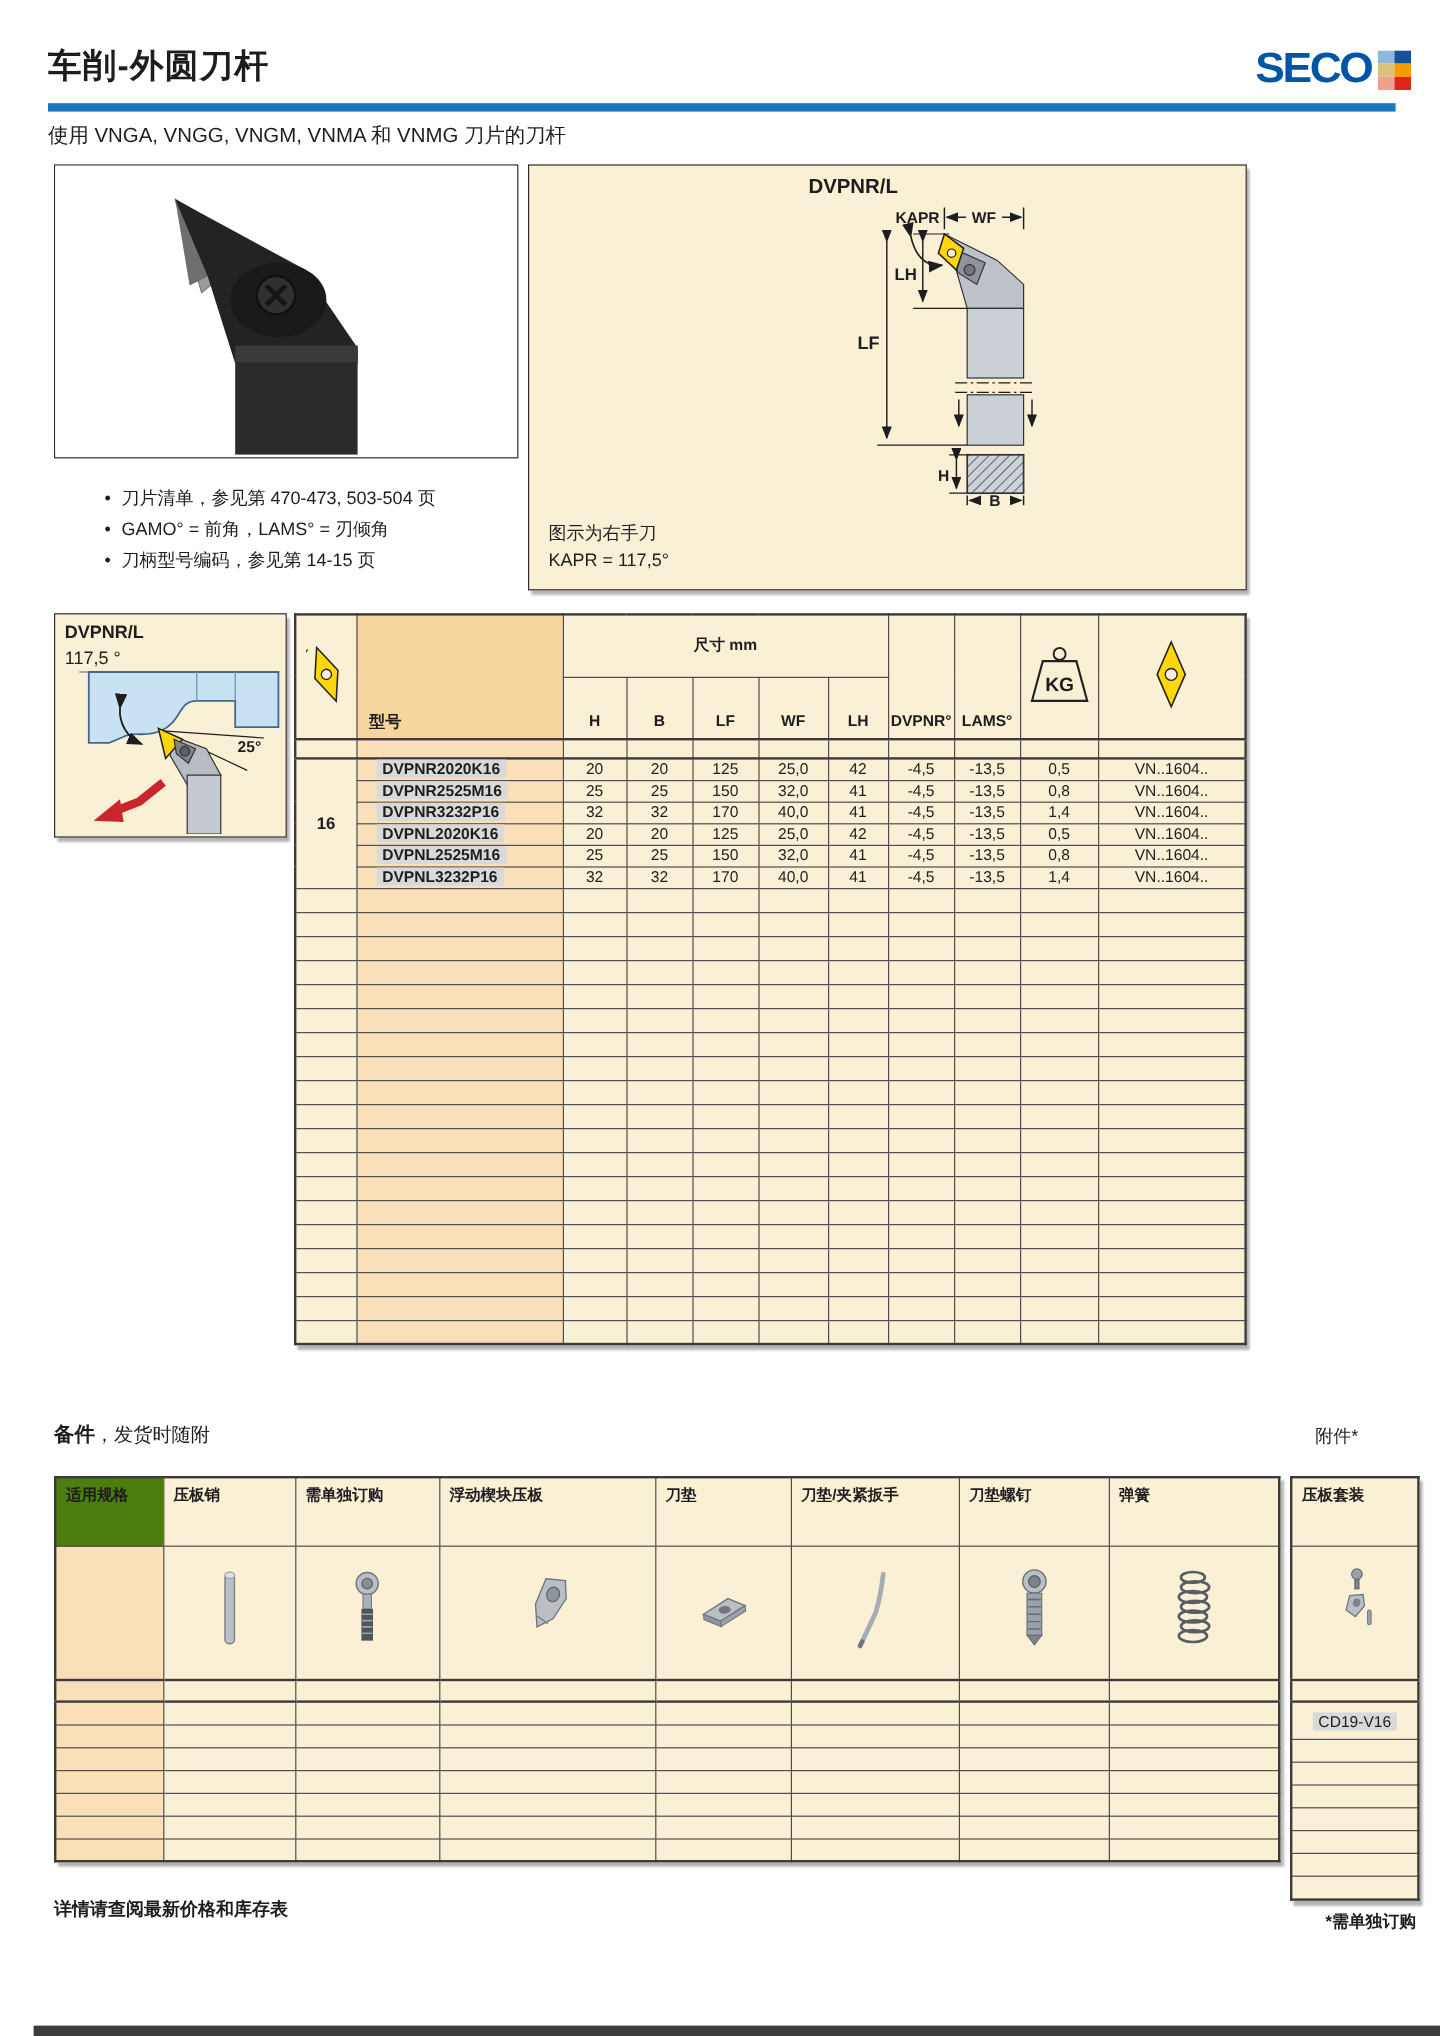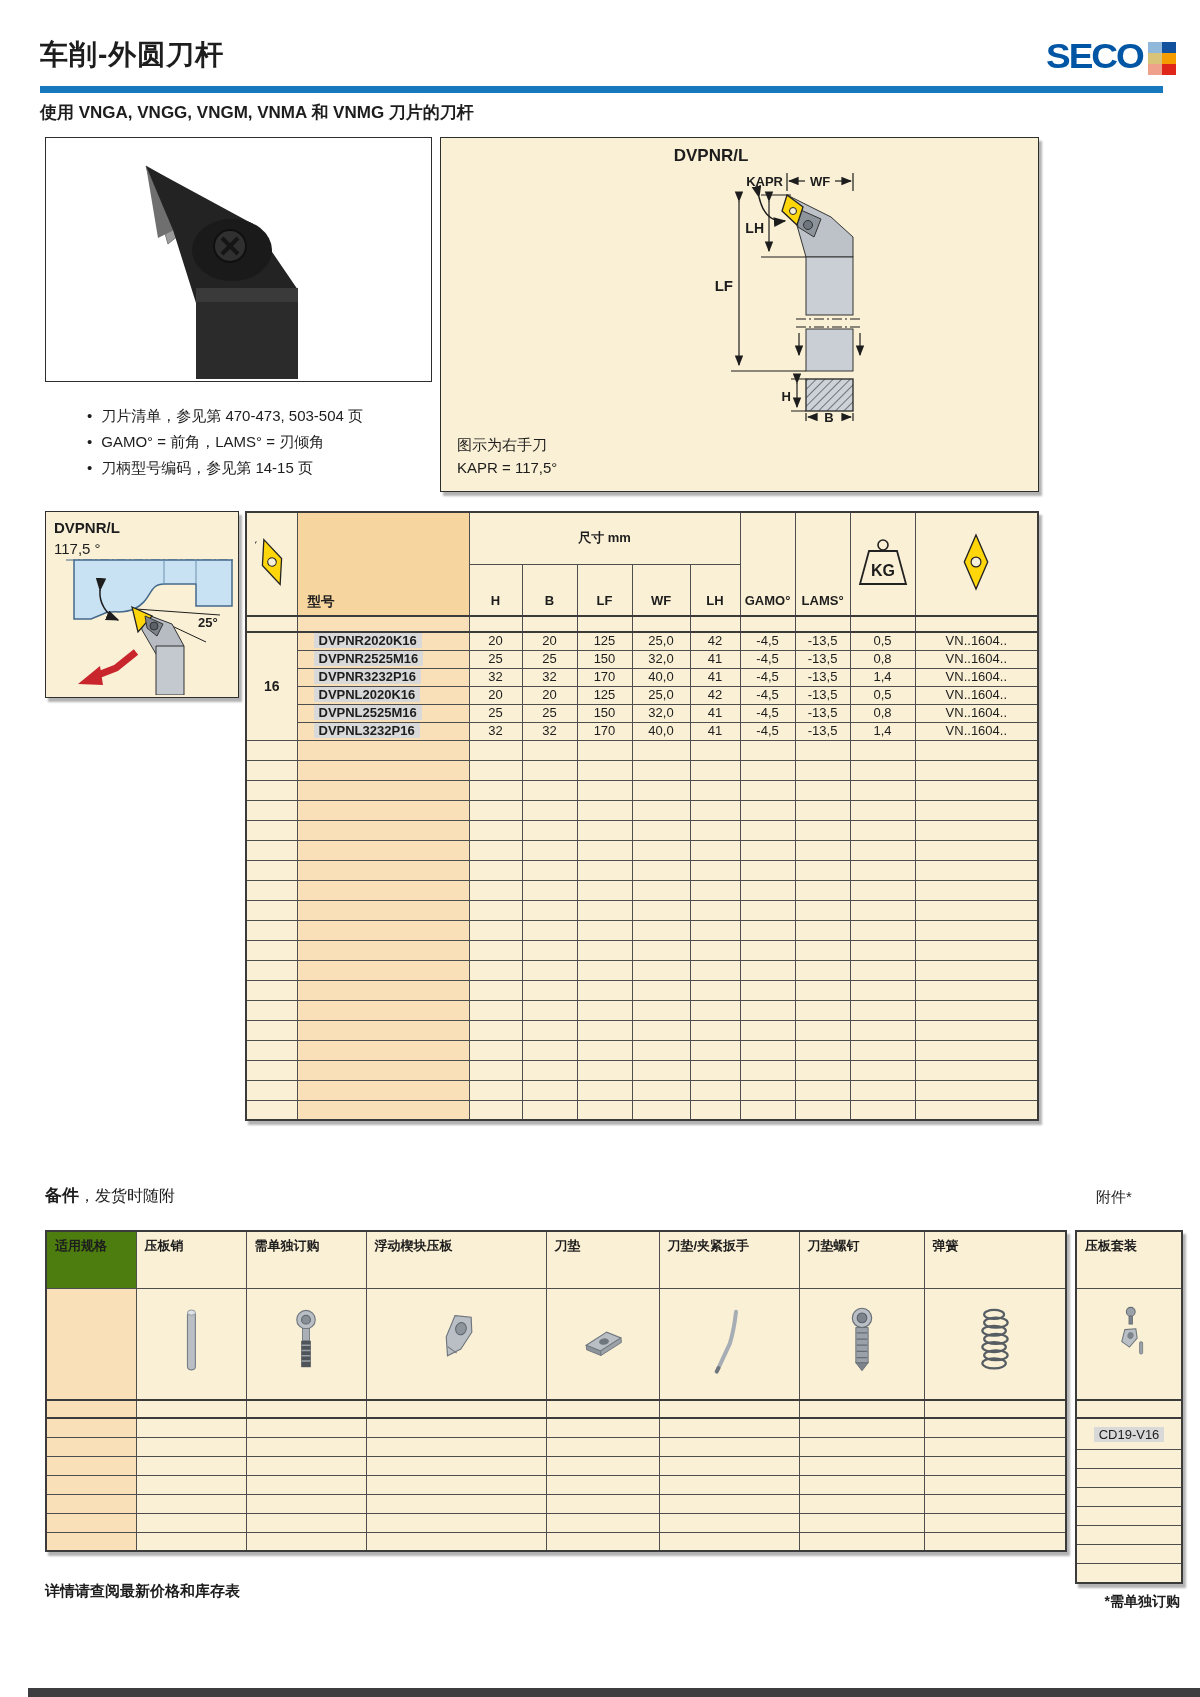--- a/index.html
+++ b/index.html
@@ -6,21 +6,21 @@
   body{width:1200px;height:1697px;position:relative;background:#ffffff;
        font-family:"Liberation Sans","DejaVu Sans",sans-serif;color:#1d1d1d;overflow:hidden;}
   .abs{position:absolute;}
   
   .page-title{left:40px;top:36px;font-size:28px;font-weight:bold;letter-spacing:1px;}
   .seco-logo{left:1046px;top:40px;display:flex;align-items:flex-start;}
   .seco-word{font-size:37px;font-weight:800;color:#0056A4;letter-spacing:-2px;line-height:34px;
              transform:scaleY(.95);}
   .seco-squares{margin-left:5px;margin-top:2px;}
   .blue-rule{left:40px;top:86px;width:1123px;height:7px;background:#1878BE;}
-  .subtitle{left:40px;top:101px;font-size:17px;font-weight:bold;}
+  .subtitle{left:40px;top:101px;font-size:17px;font-weight:normal;}
   
   .photo-box{left:45px;top:137px;width:385px;height:243px;background:#fff;border:1px solid #2e2e2e;}
   .notes{left:47px;top:388px;font-size:15px;line-height:26px;list-style:none;}
   .notes li::before{content:"\2022";margin-right:9px;font-size:15px;}
   .diagram-box{left:440px;top:137px;width:597px;height:353px;background:#FAF0D5;
                border:1px solid #2e2e2e;box-shadow:3px 4px 2px rgba(0,0,0,.30);}
   .diagram-title{position:absolute;left:170px;top:8px;width:200px;text-align:center;
                  font-size:17px;font-weight:bold;}
   .dcaption{position:absolute;left:16px;bottom:12px;font-size:15px;line-height:23px;}
   .side-box{left:45px;top:511px;width:192px;height:185px;background:#FAF0D5;
@@ -222,21 +222,21 @@
         <svg width="34" height="58" viewBox="0 0 40 64">
           <g transform="rotate(-20 20 32)">
             <polygon points="20,4 32,32 20,60 8,32" stroke="#222" stroke-width="1.5" fill="#FFD60A"></polygon>
             <circle cx="20" cy="32" r="5" fill="#f6f0d8" stroke="#222" stroke-width="1.3"></circle>
             <line x1="3" y1="8" x2="11" y2="3" stroke="#222" stroke-width="1.2"></line>
           </g>
         </svg>
       </th>
       <th rowspan="2" class="c-model-h">型号</th>
       <th colspan="5" class="c-size">尺寸 mm</th>
-      <th rowspan="2" class="vbot">GAMO°</th>
+      <th rowspan="2" class="vbot">DVPNR°</th>
       <th rowspan="2" class="vbot">LAMS°</th>
       <th rowspan="2">
         <svg width="58" height="48" viewBox="0 0 58 48">
           <circle cx="29" cy="7" r="5" fill="none" stroke="#222" stroke-width="1.6"></circle>
           <polygon points="15,13 43,13 52,46 6,46" fill="#FAF0D5" stroke="#222" stroke-width="1.8"></polygon>
           <text x="29" y="38" font-size="16" font-weight="bold" text-anchor="middle">KG</text>
         </svg>
       </th>
       <th rowspan="2">
         <svg width="36" height="60" viewBox="0 0 40 64">

